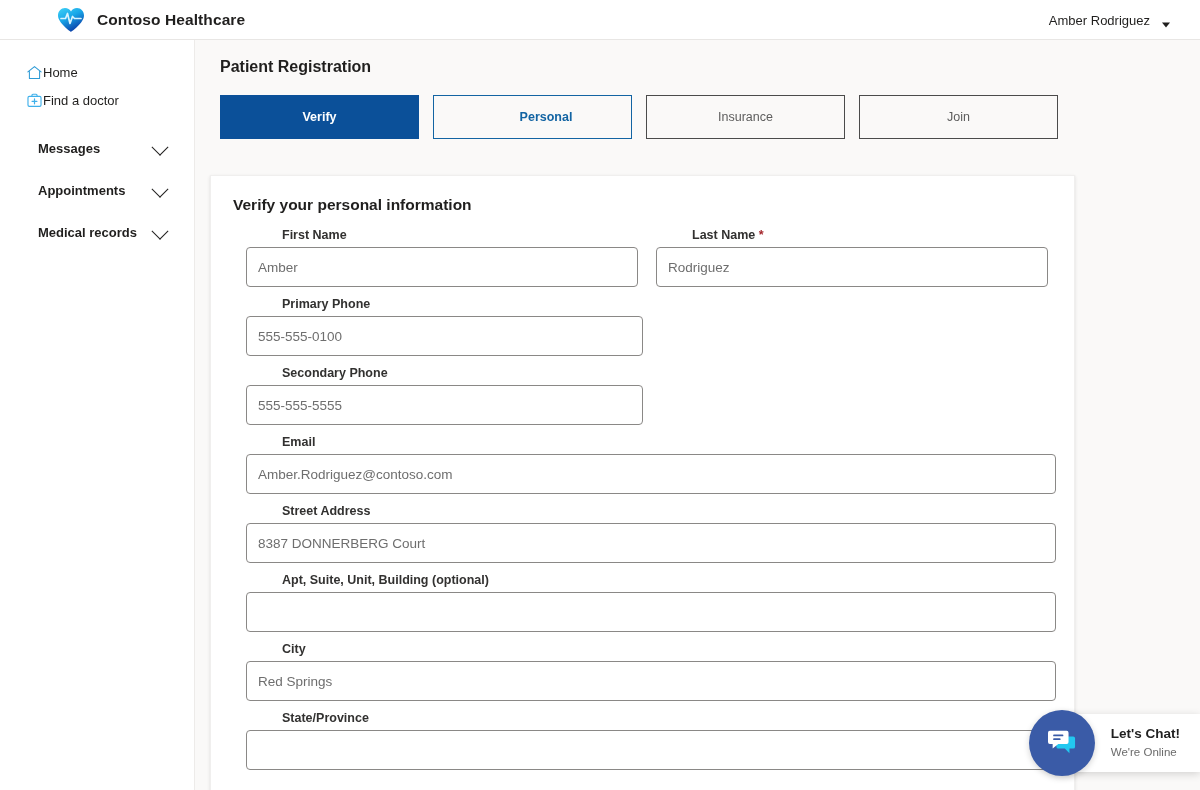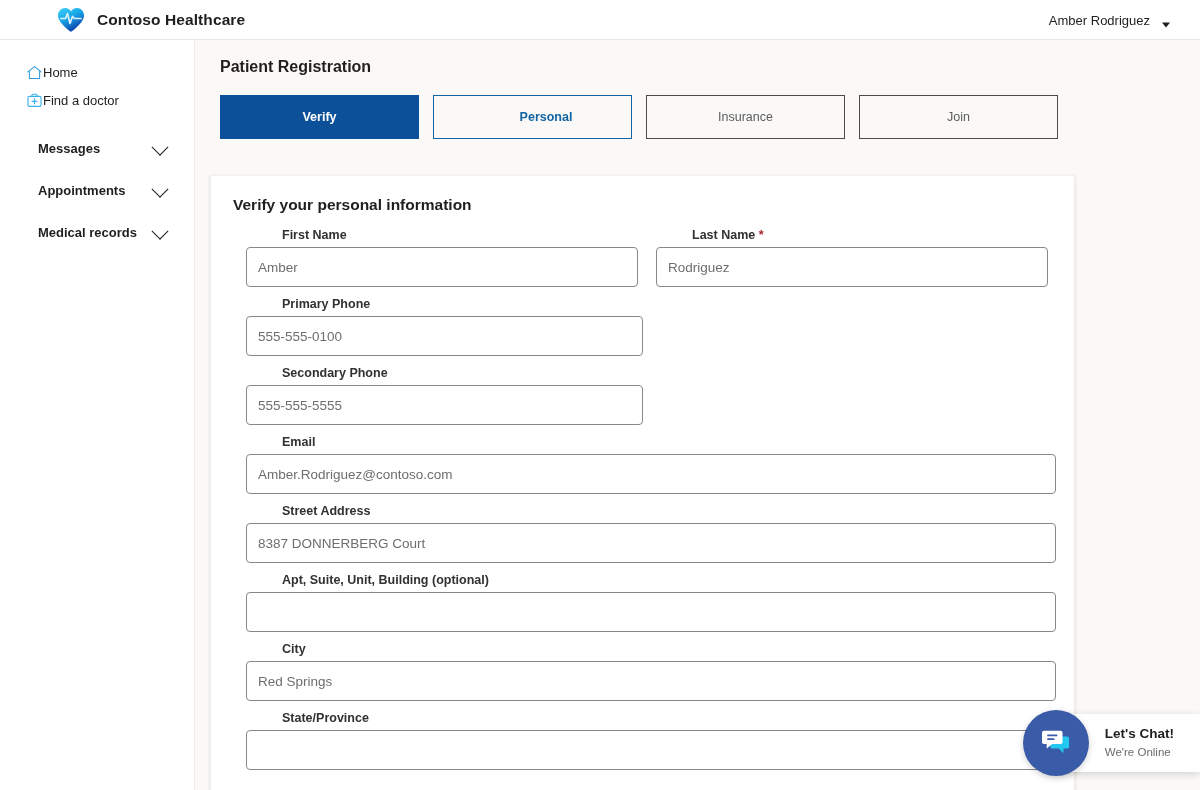--- a/index.html
+++ b/index.html
@@ -166,21 +166,21 @@
   .w-full { width: 810px; }
 
   
   .chat {
     position: absolute;
     right: 0px; bottom: 18px;
     height: 58px;
     display: flex; align-items: center;
     background: #ffffff;
     border-radius: 29px 0 0 29px;
-    padding-right: 26px;
+    padding-right: 20px;
     box-shadow: 0 2px 8px rgba(0,0,0,0.16);
     cursor: pointer;
     z-index: 40;
     justify-content: space-between;
   }
   .chat-bubble-btn {
     width: 66px; height: 66px; border-radius: 50%;
     background: #3a5ba7;
     display: flex; align-items: center; justify-content: center;
     margin-left: -8px; margin-right: 16px;

